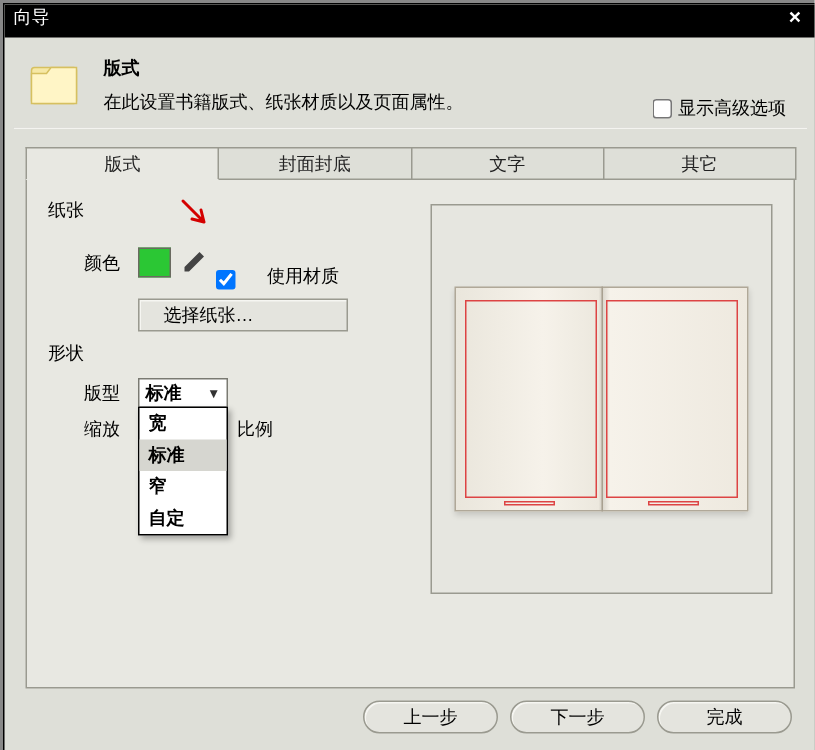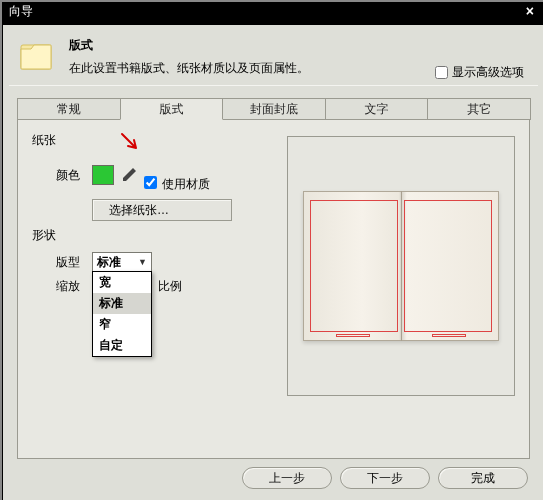--- a/index.html
+++ b/index.html
@@ -114,21 +114,21 @@
   }
   .color-swatch {
     width: 22px; height: 20px;
     border: 1px solid #6a6a60;
     background: #2bc734;
     display: inline-block;
   }
   .eyedropper {
     width: 18px; height: 18px;
   }
-  .checkbox-row { display: flex; align-items: flex-start; gap: 5px; margin-top: 19px; }
+  .checkbox-row { display: flex; align-items: flex-end; gap: 21px; margin-top: 19px; }
   .checkbox-row input { margin:0; }
   .btn {
     height: 22px;
     border: 1px solid #9a9a90;
     background: #e4e4de;
     padding: 0 10px;
     font-size: 12px;
     font-family: Liberation Sans, sans-serif;
     cursor: pointer;
     box-shadow: inset 1px 1px 0 #f6f6f2;
@@ -246,21 +246,20 @@
     </div>
     <div class="adv-row">
       <input type="checkbox" style="">
       <span>显示高级选项</span>
     </div>
   </div>
 
   <div class="separator"></div>
 
   <div class="tabs">
-    <div class="tab">常规</div>
     <div class="tab active">版式</div>
     <div class="tab">封面封底</div>
     <div class="tab">文字</div>
     <div class="tab">其它</div>
   </div>
 
   <div class="tab-body">
 
     <svg class="arrow-indicator" width="24" height="24" viewBox="0 0 24 24">
       <path d="M2 2 L16 16 M16 16 L8 14 M16 16 L14 8" stroke="#d40000" stroke-width="2" fill="none" stroke-linecap="round"></path>

